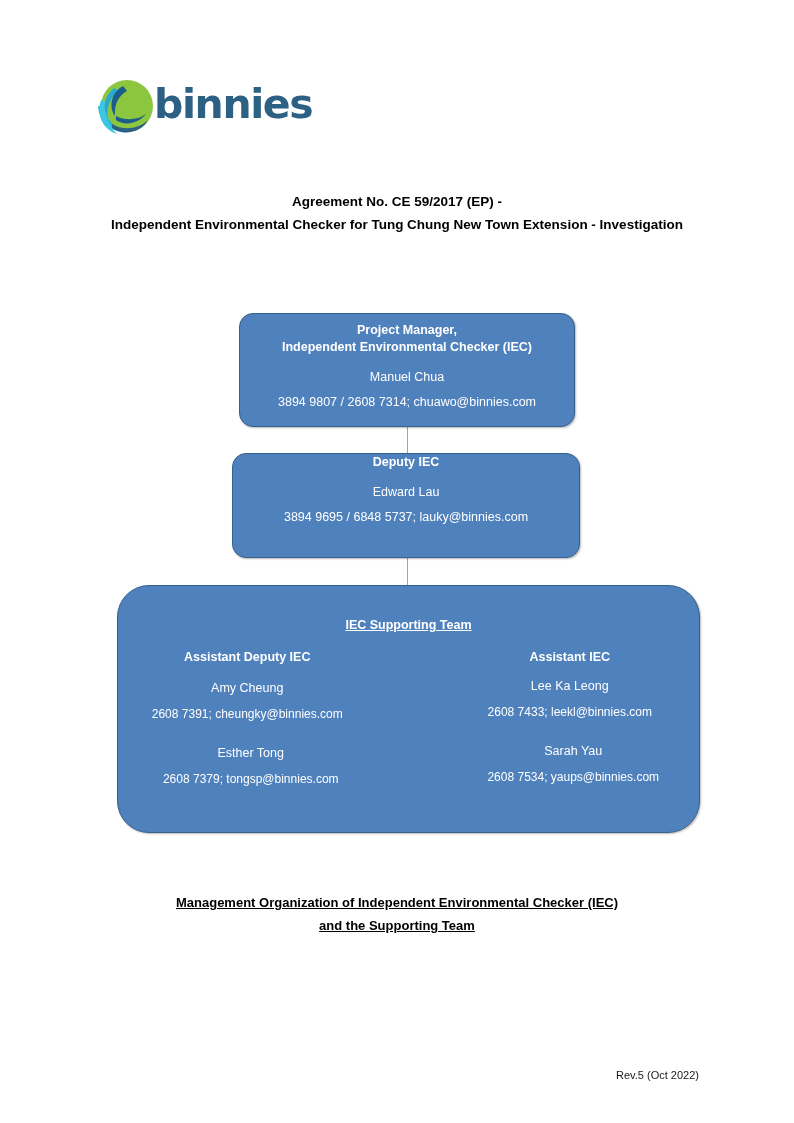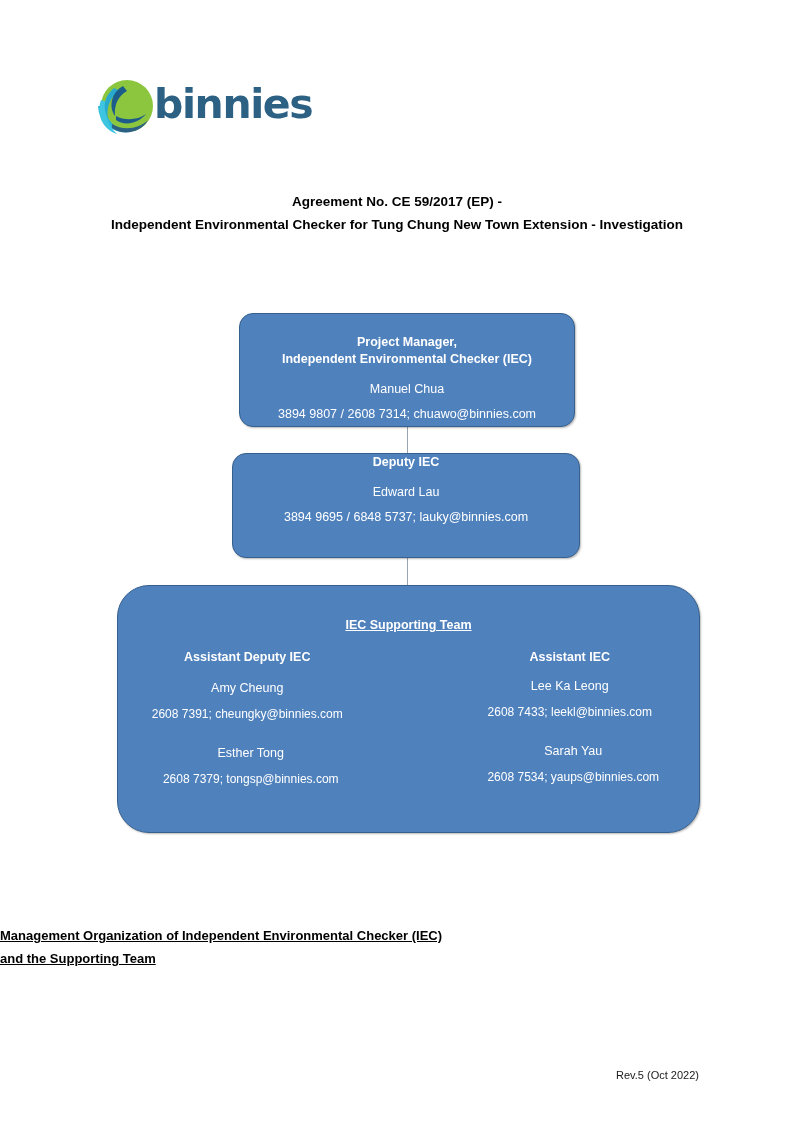--- a/index.html
+++ b/index.html
@@ -74,21 +74,21 @@
     box-shadow: 1px 1px 2px rgba(0,0,0,0.28);
     text-align: center;
   }
 
   .node-pm {
     left: 239px;
     top: 313px;
     width: 336px;
     height: 114px;
     border-radius: 14px;
-    padding-top: 20px;
+    padding-top: 8px;
   }
   .node-deputy {
     left: 232px;
     top: 453px;
     width: 348px;
     height: 105px;
     border-radius: 14px;
   }
   .node-team {
     left: 117px;
@@ -161,23 +161,23 @@
     font-size: 12px;
     line-height: 17px;
     margin-top: 9px;
   }
   .member-block + .member-block { margin-top: 22px; margin-left: 7px; }
 
   
   .caption {
     position: absolute;
     left: 0;
-    top: 924px;
-    width: 794px;
-    text-align: left;
+    top: 891px;
+    width: 794px;
+    text-align: center;
     font-size: 13px;
     font-weight: bold;
     line-height: 23px;
   }
   .caption .cline {
     display: inline-block;
     text-decoration: underline;
   }
   .caption .crow { display: block; }
 

